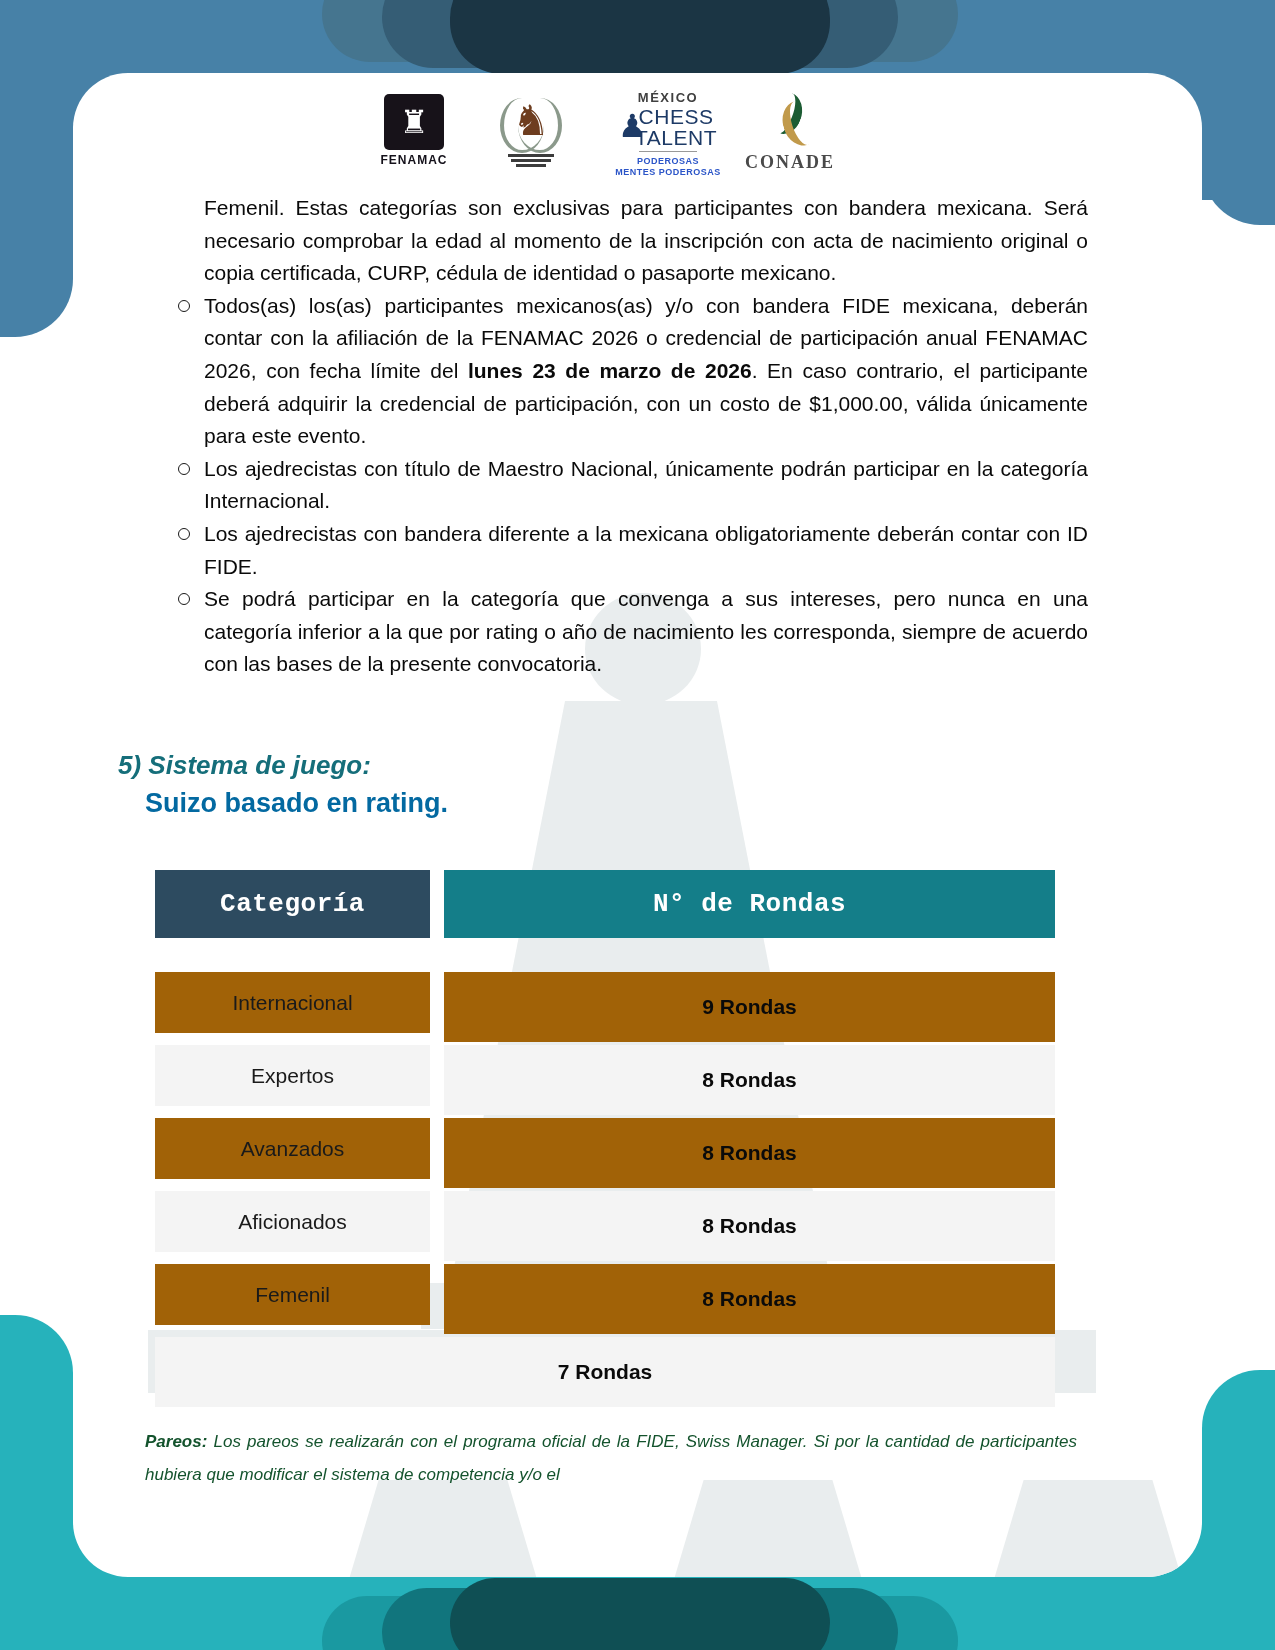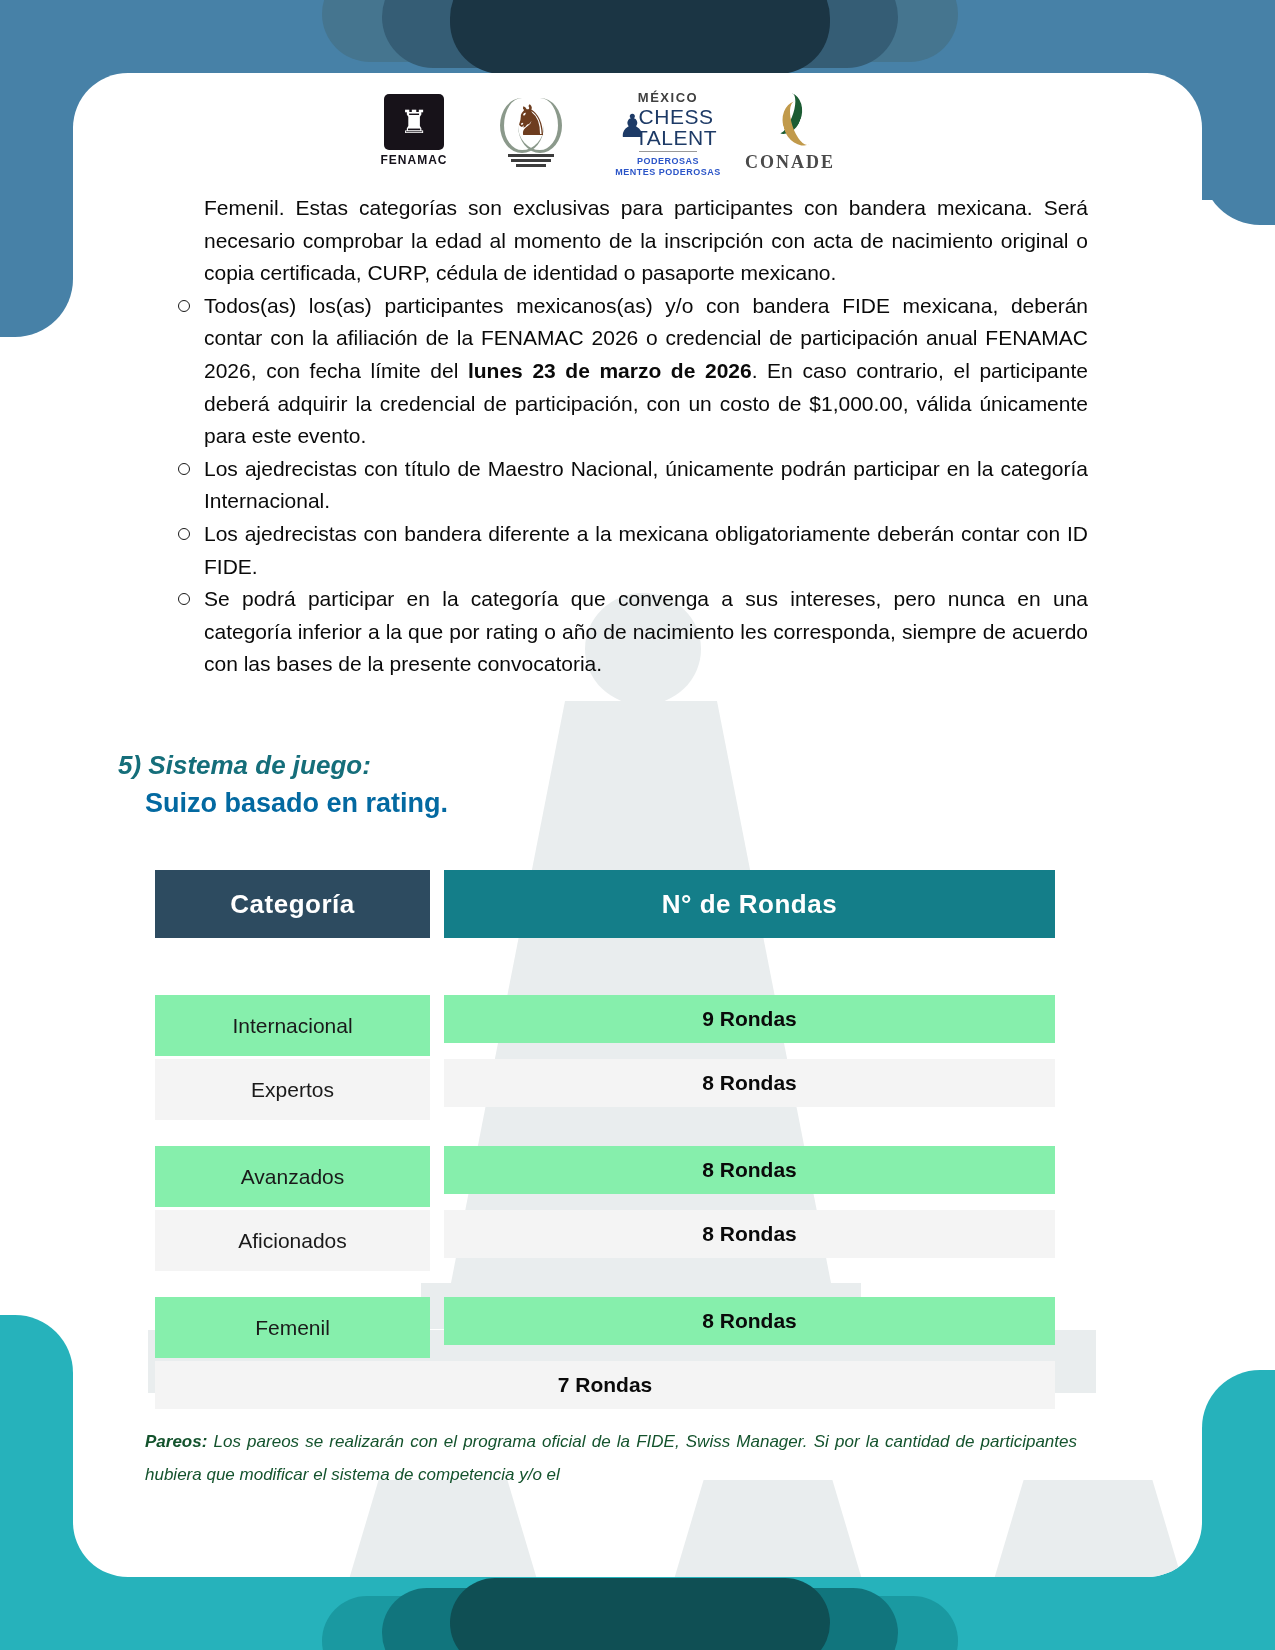--- a/index.html
+++ b/index.html
@@ -74,32 +74,32 @@
   .bullet{position:relative;padding-left:48px;}
   .bullet .marker{position:absolute;left:22px;top:10px;width:10px;height:10px;border:1.6px solid #1a1a1a;
             border-radius:50%;}
   .bold{font-weight:700;margin-top:25px;}
   
   .sec-head{position:absolute;left:118px;top:750px;font-size:26px;font-weight:700;font-style:italic;
             color:#156e7a;}
   .sec-sub{position:absolute;left:145px;top:788px;font-size:27px;font-weight:800;color:#0369a1;}
   
   .tbl{position:absolute;left:155px;top:870px;width:900px;}
-  .thead{display:flex;gap:14px;}
+  .thead{display:flex;gap:14px;font-family:Liberation Mono, monospace;}
   .th{height:68px;display:flex;align-items:center;justify-content:center;color:#fff;
       font-size:26px;font-weight:800;letter-spacing:.5px;}
   .th-cat{width:275px;background:#2d4b60;}
   .th-rnd{flex:1;background:#147e89;}
   .tbody{margin-top:34px;}
   .trow{display:flex;gap:14px;margin-bottom:3px;}
   .trow .cat{width:275px;height:61px;display:flex;align-items:center;justify-content:center;
              font-size:21px;color:#1a1a1a;}
-  .trow .rnd{flex:1;height:48px;display:flex;align-items:center;justify-content:center;
+  .trow .rnd{flex:1;height:70px;display:flex;align-items:center;justify-content:center;
              font-size:21px;font-weight:800;color:#0a0a0a;}
-  .row-odd .cat,.row-odd .rnd{background:#86efac;margin-top:23px;}
+  .row-odd .cat,.row-odd .rnd{background:#a16207;}
   .row-even .cat,.row-even .rnd{background:#f4f4f4;}
   
   .pareos{position:absolute;left:145px;top:1425px;width:932px;font-size:17px;line-height:33px;
           text-align:justify;color:#14532d;font-style:italic;}
 </style>
 </head>
 <body>
 
 <div class="page">
 

